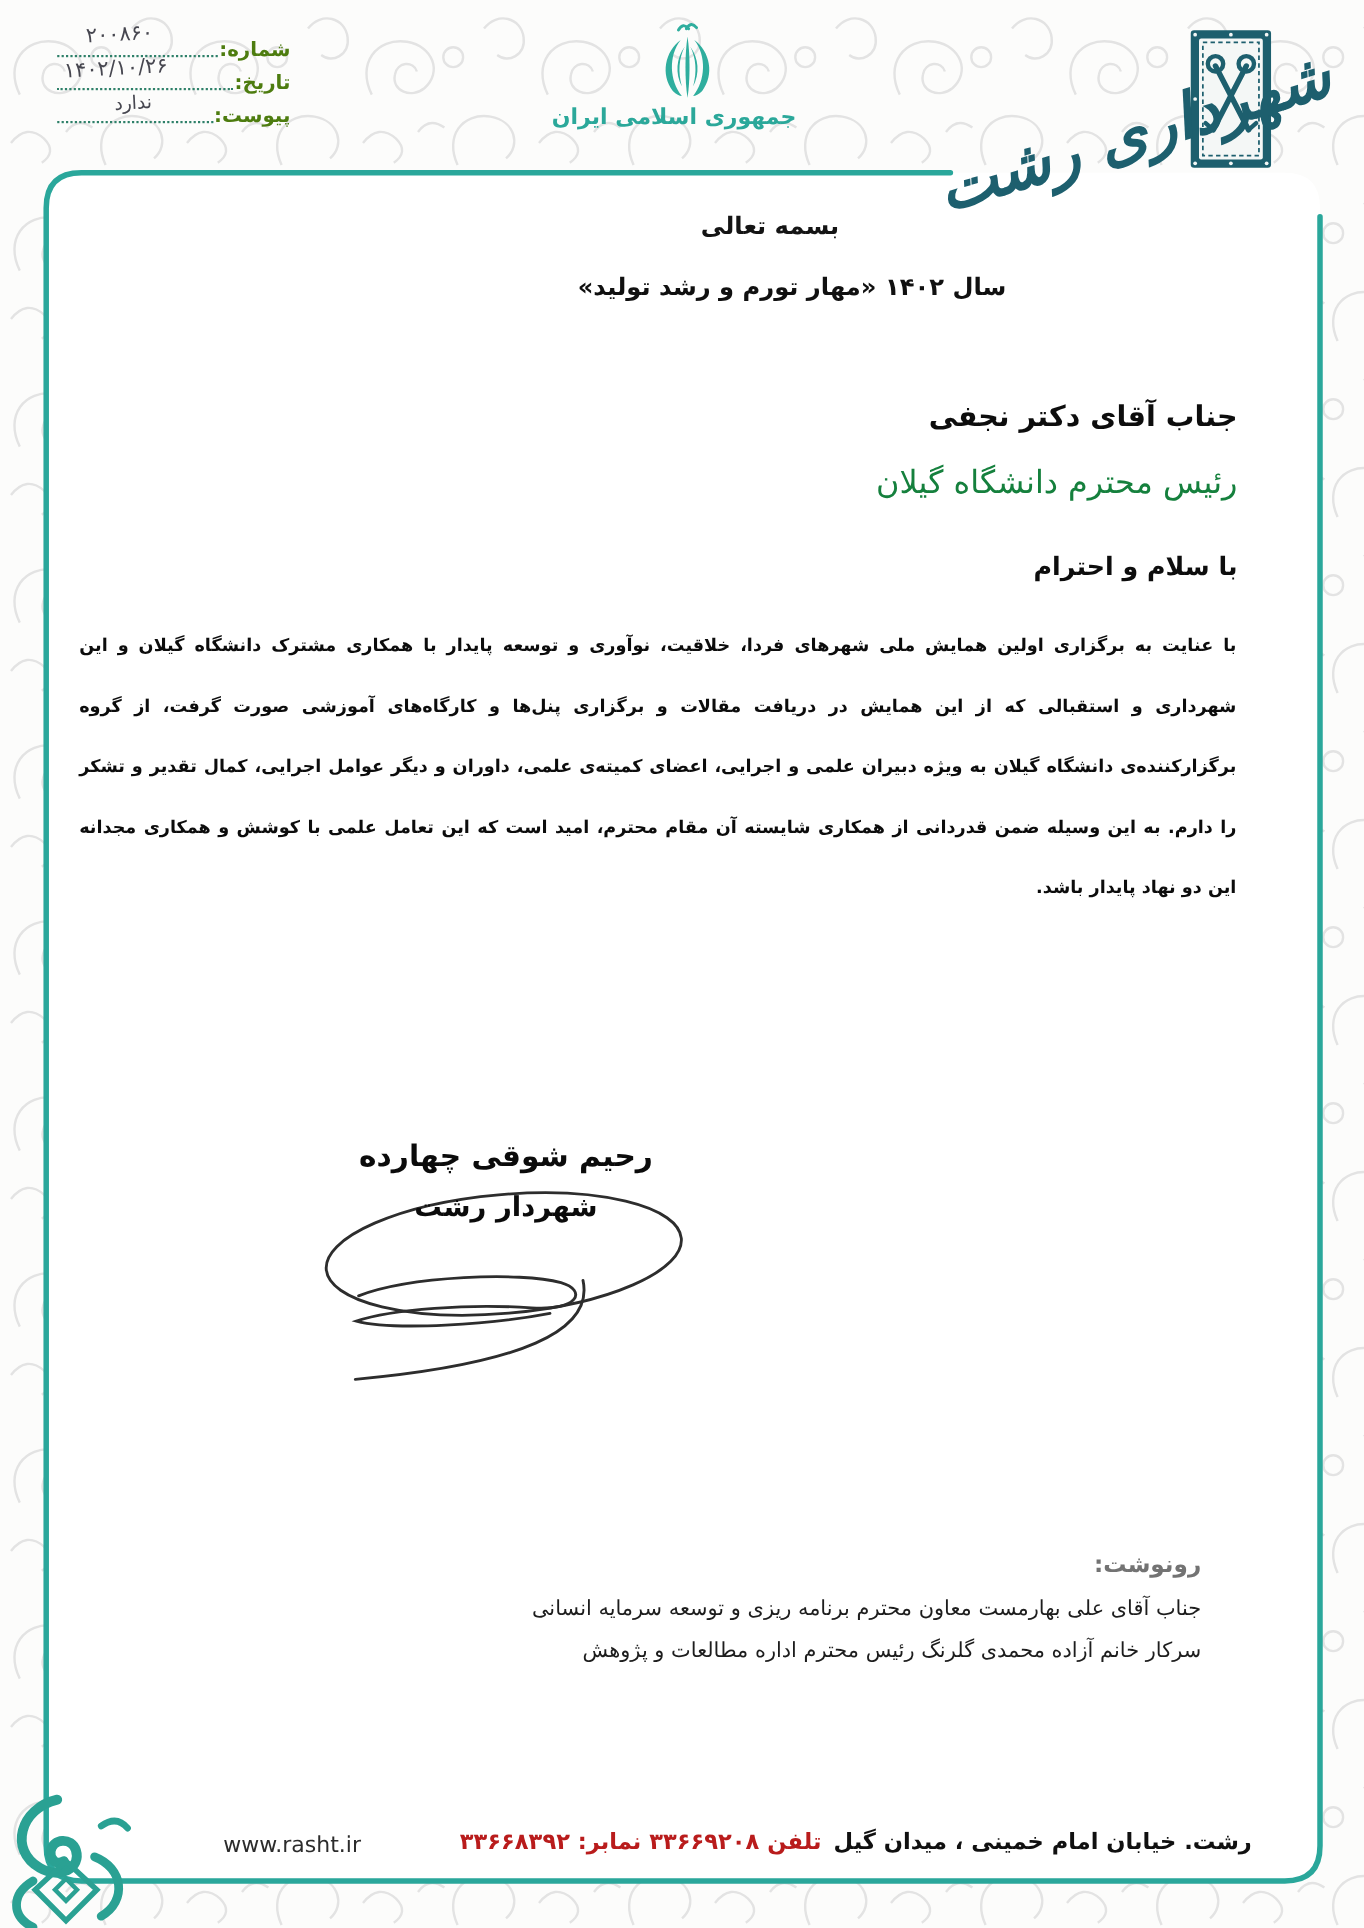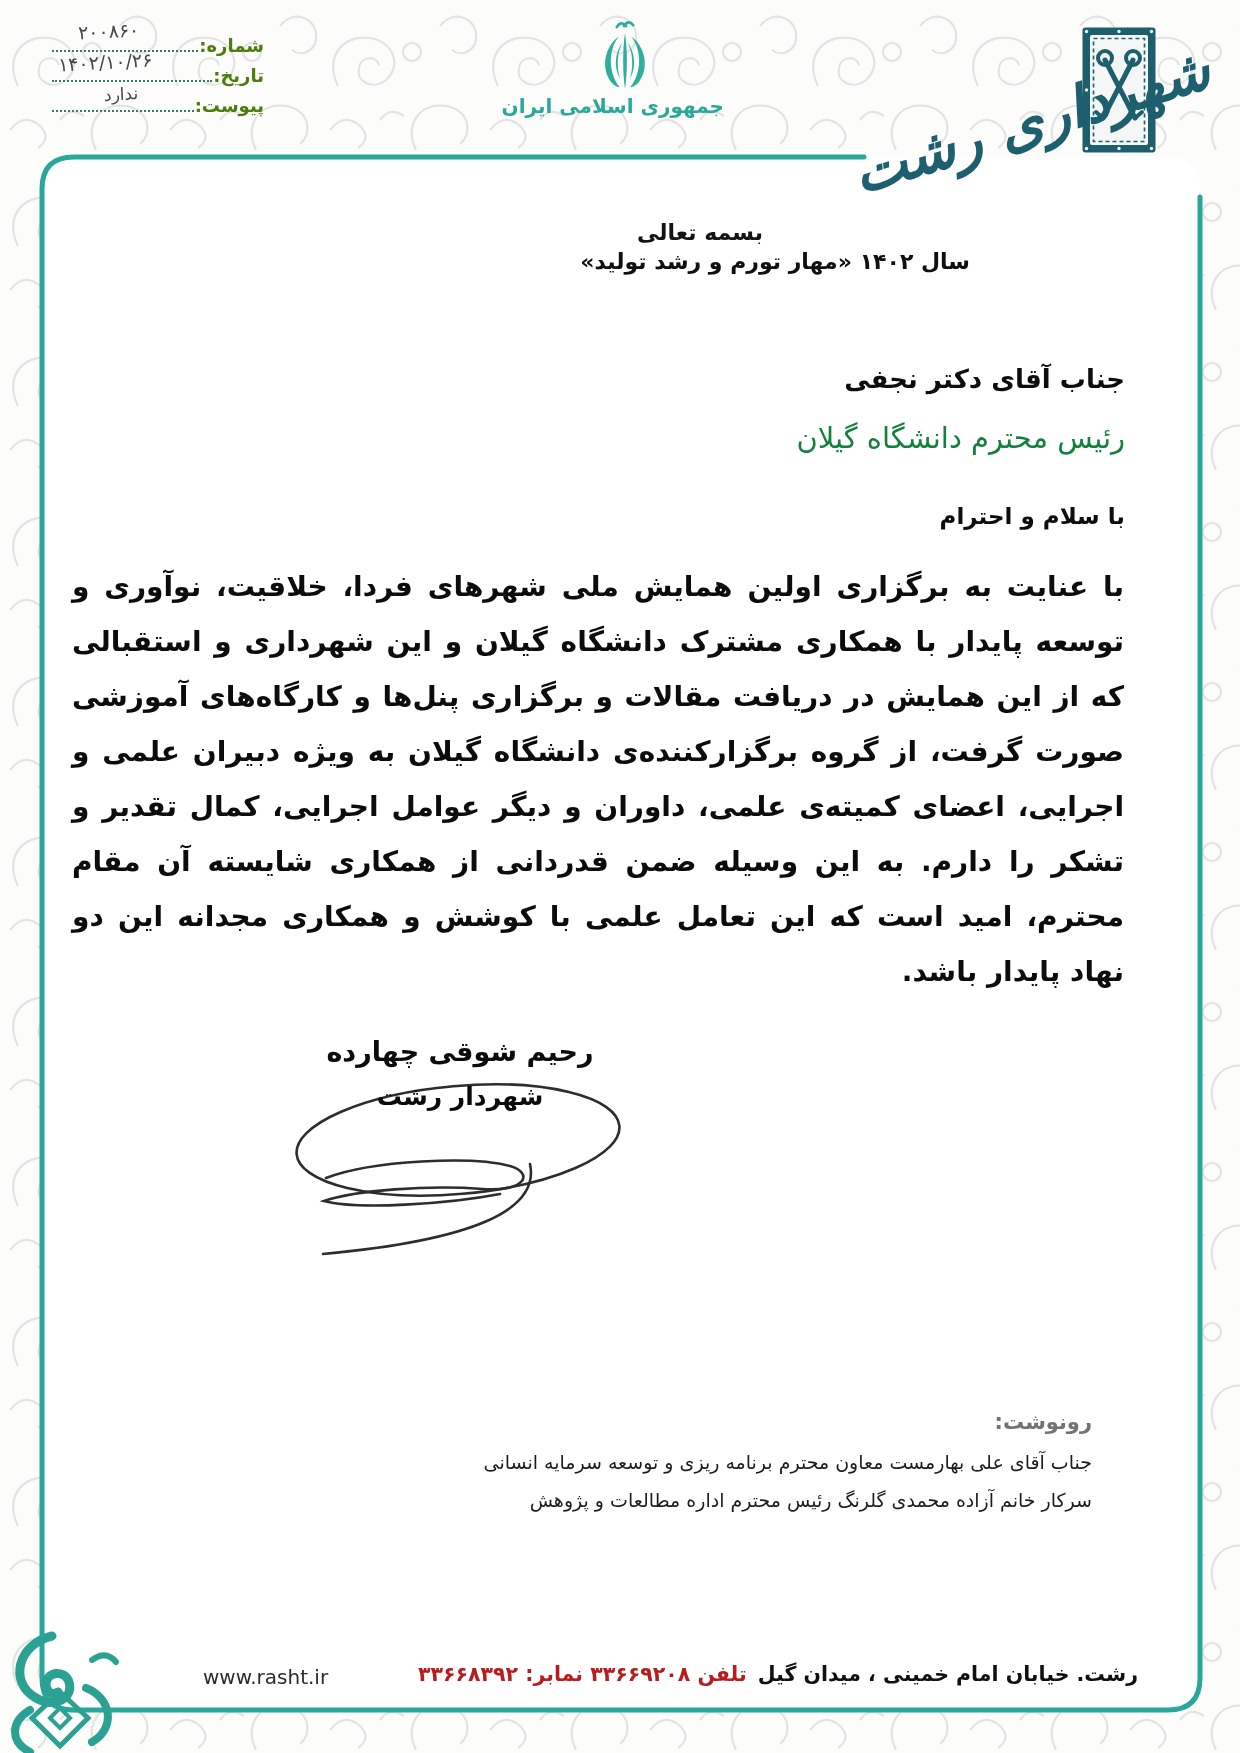--- a/index.html
+++ b/index.html
@@ -20,30 +20,30 @@
   .emblem-wrap{left:594px;top:20px;z-index:3;}
   .emblem-caption{left:528px;top:94px;width:196px;text-align:right;color:#2ba89a;
                   font-weight:bold;font-size:20px;z-index:3;direction:rtl;white-space:nowrap;}
   
   .logo-box{left:1081px;top:26px;z-index:4;}
   .logo-callig{left:846px;top:88px;width:370px;z-index:4;color:#1d5f6e;
                font-size:57px;font-weight:bold;font-style:italic;direction:rtl;
                transform:rotate(-17deg);white-space:nowrap;letter-spacing:1px;}
   
   .bismillah{left:560px;top:194px;width:280px;text-align:center;font-weight:bold;
-             font-size:22px;color:#141414;z-index:3;direction:rtl;margin-top:26px;}
-  .slogan{left:470px;top:249px;width:500px;text-align:right;font-weight:bold;
+             font-size:22px;color:#141414;z-index:3;direction:rtl;}
+  .slogan{left:470px;top:249px;width:500px;text-align:center;font-weight:bold;
           font-size:22px;color:#101010;z-index:3;direction:rtl;}
   .recipient{right:115px;top:364px;text-align:right;direction:rtl;z-index:3;}
   .recipient-name{font-size:26px;font-weight:bold;color:#0d0d0d;}
   .recipient-title{font-size:29px;font-weight:normal;color:#15803d;margin-top:27px;}
   .salutation{right:115px;top:503px;font-size:23px;font-weight:bold;color:#0d0d0d;
               direction:rtl;z-index:3;margin-left:24px;}
   .body-text{left:72px;top:559px;width:1052px;direction:rtl;text-align:justify;
-             font-size:28px;font-weight:bold;color:#0c0c0c;line-height:55px;z-index:3;}
+             font-size:16px;font-weight:bold;color:#0c0c0c;line-height:55px;z-index:3;}
   
   .sig-block{left:288px;top:1036px;width:344px;text-align:center;z-index:3;direction:rtl;}
   .sig-name{font-size:27px;font-weight:bold;color:#0b0b0b;}
   .sig-title{font-size:25px;font-weight:bold;color:#0b0b0b;margin-top:15px;}
   .sig-draw{left:278px;top:1068px;z-index:2;}
   
   .cc-block{right:148px;top:1410px;text-align:right;direction:rtl;z-index:3;}
   .cc-label{font-size:21px;font-weight:bold;color:#737373;margin-bottom:10px;}
   .cc-item{font-size:19px;color:#1d1d1d;line-height:37.5px;}
   

